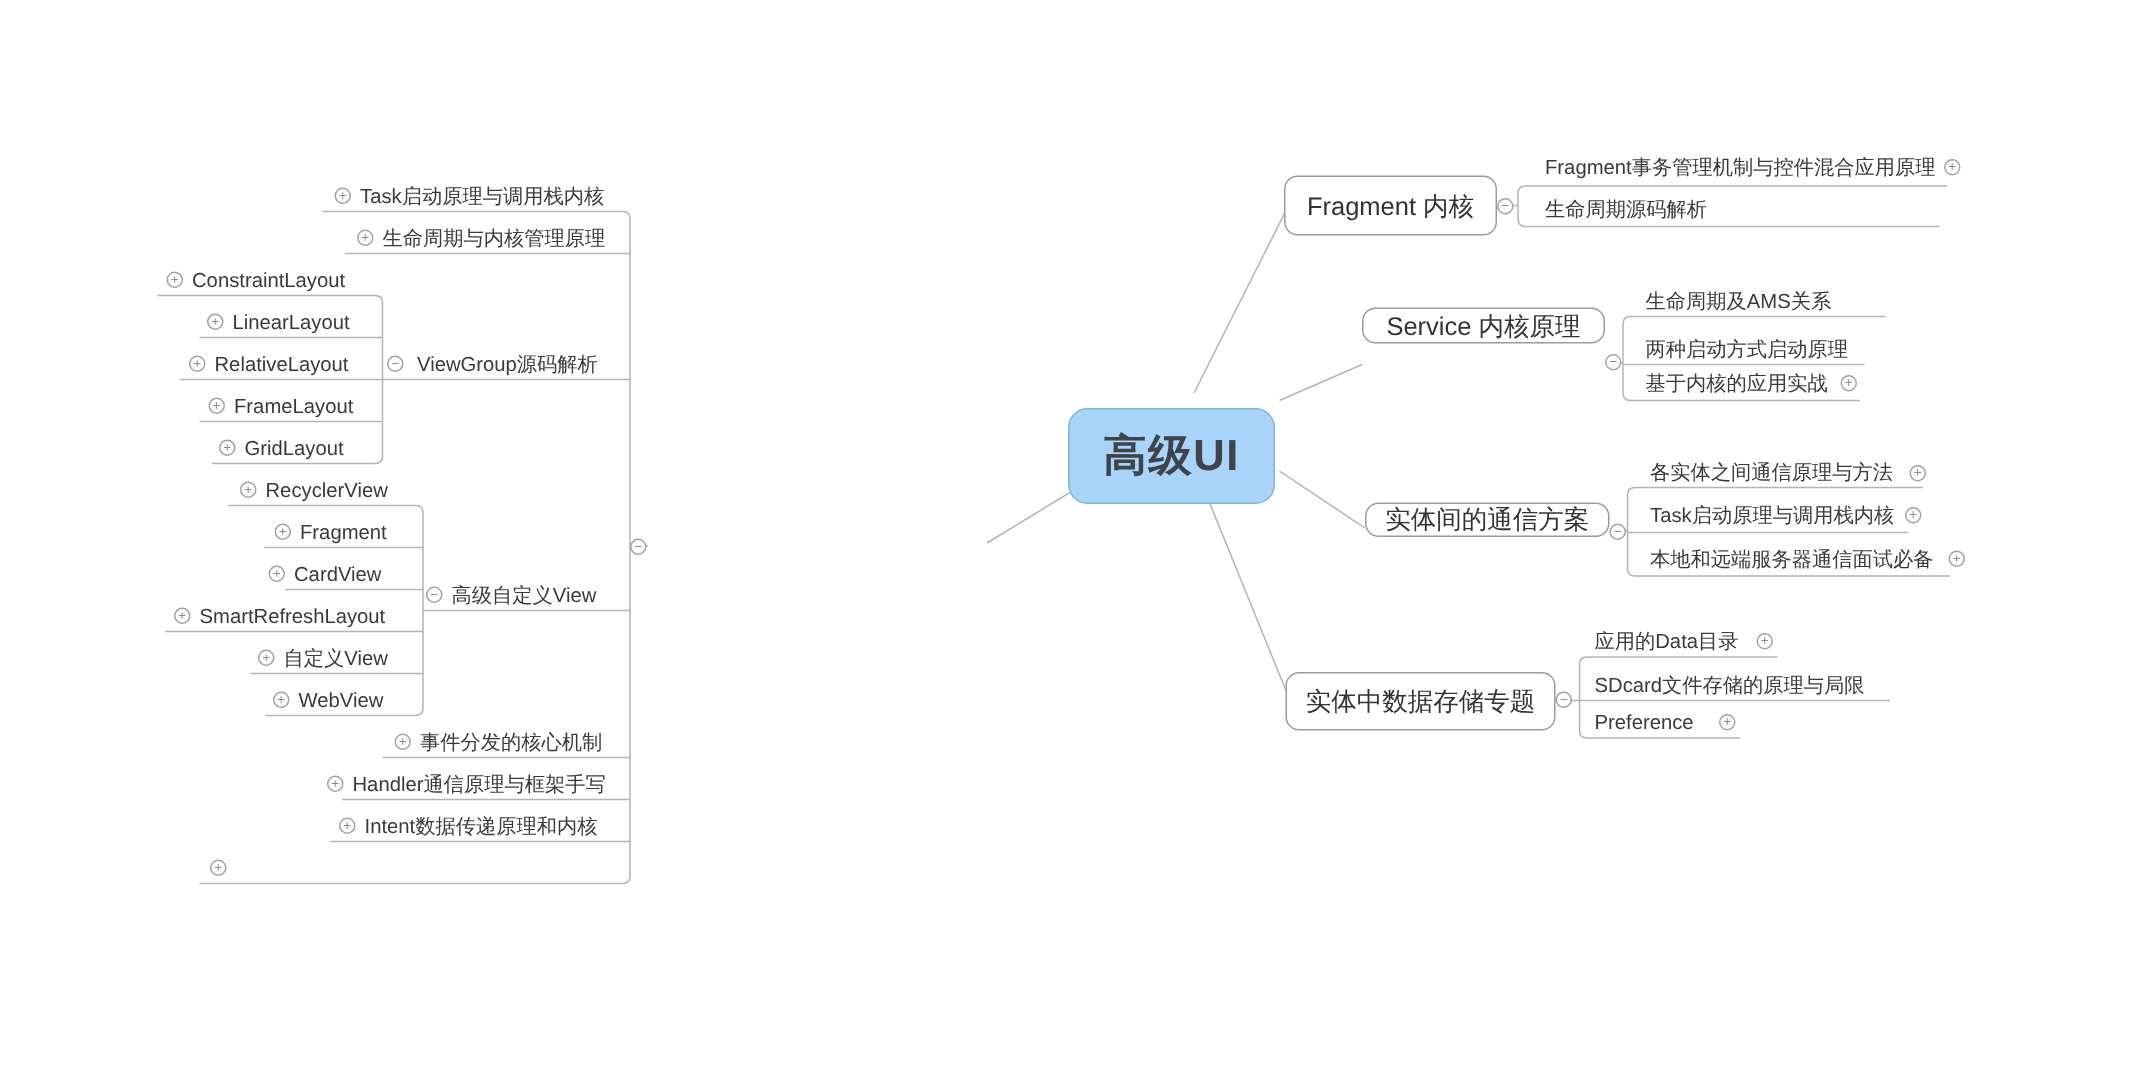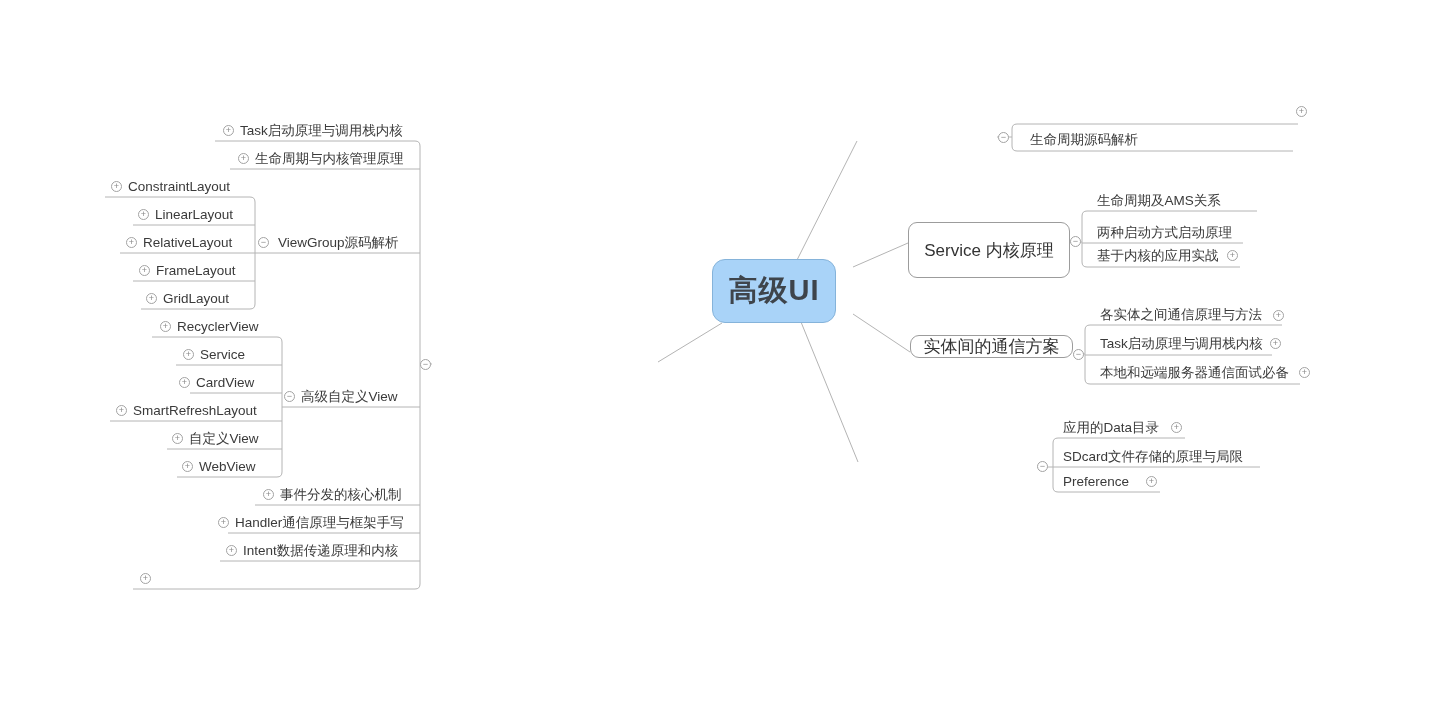--- a/index.html
+++ b/index.html
@@ -100,21 +100,21 @@
       <path d="M1073,354 H1085"></path>
       <path d="M1282,325 H1090 Q1085,325 1085,330 V379 Q1085,384 1090,384 H1300"></path>
       <path d="M1085,355 H1272"></path>
 
       <path d="M1037,467 H1053"></path>
       <path d="M1185,438 H1058 Q1053,438 1053,443 V487 Q1053,492 1058,492 H1160"></path>
       <path d="M1053,467 H1260"></path>
     </g>
   </svg>
 
-  <div class="root-box" style="left:712px;top:259px;width:124px;height:64px">高级UI</div>
+  <div class="root-box" style="left:712px;top:272px;width:138px;height:64px">高级UI</div>
 
   <span class="icon" style="left:420px;top:359px">−</span>
 
   <div class="node" style="left:240px;top:122px">Task启动原理与调用栈内核</div>
   <span class="icon" style="left:223px;top:125px">+</span>
 
   <div class="node" style="left:255px;top:150px">生命周期与内核管理原理</div>
   <span class="icon" style="left:238px;top:153px">+</span>
 
   <div class="node" style="left:278px;top:234px">ViewGroup源码解析</div>
@@ -145,45 +145,48 @@
 
   <div class="node" style="left:156px;top:262px">FrameLayout</div>
   <span class="icon" style="left:139px;top:265px">+</span>
 
   <div class="node" style="left:163px;top:290px">GridLayout</div>
   <span class="icon" style="left:146px;top:293px">+</span>
 
   <div class="node" style="left:177px;top:318px">RecyclerView</div>
   <span class="icon" style="left:160px;top:321px">+</span>
 
-  <div class="node" style="left:200px;top:346px">Service</div>
+  <div class="node" style="left:200px;top:346px">Fragment</div>
   <span class="icon" style="left:183px;top:349px">+</span>
 
   <div class="node" style="left:196px;top:374px">CardView</div>
   <span class="icon" style="left:179px;top:377px">+</span>
 
   <div class="node" style="left:133px;top:402px">SmartRefreshLayout</div>
   <span class="icon" style="left:116px;top:405px">+</span>
 
   <div class="node" style="left:189px;top:430px">自定义View</div>
   <span class="icon" style="left:172px;top:433px">+</span>
 
   <div class="node" style="left:199px;top:458px">WebView</div>
   <span class="icon" style="left:182px;top:461px">+</span>
 
+  <div class="topic-box" style="left:856px;top:117px;width:142px;height:40px">Fragment 内核</div>
   <span class="icon" style="left:998px;top:132px">−</span>
 
-  <div class="topic-box" style="left:908px;top:222px;width:162px;height:56px">Service 内核原理</div>
+  <div class="topic-box" style="left:908px;top:205px;width:162px;height:24px">Service 内核原理</div>
   <span class="icon" style="left:1070px;top:236px">−</span>
 
   <div class="topic-box" style="left:910px;top:335px;width:163px;height:23px">实体间的通信方案</div>
   <span class="icon" style="left:1073px;top:349px">−</span>
 
+  <div class="topic-box" style="left:857px;top:448px;width:180px;height:39px">实体中数据存储专题</div>
   <span class="icon" style="left:1037px;top:461px">−</span>
 
+  <div class="node" style="left:1030px;top:103px">Fragment事务管理机制与控件混合应用原理</div>
   <span class="icon" style="left:1296px;top:106px">+</span>
 
   <div class="node" style="left:1030px;top:131px">生命周期源码解析</div>
 
   <div class="node" style="left:1097px;top:192px">生命周期及AMS关系</div>
 
   <div class="node" style="left:1097px;top:224px">两种启动方式启动原理</div>
 
   <div class="node" style="left:1097px;top:247px">基于内核的应用实战</div>
   <span class="icon" style="left:1227px;top:250px">+</span>

